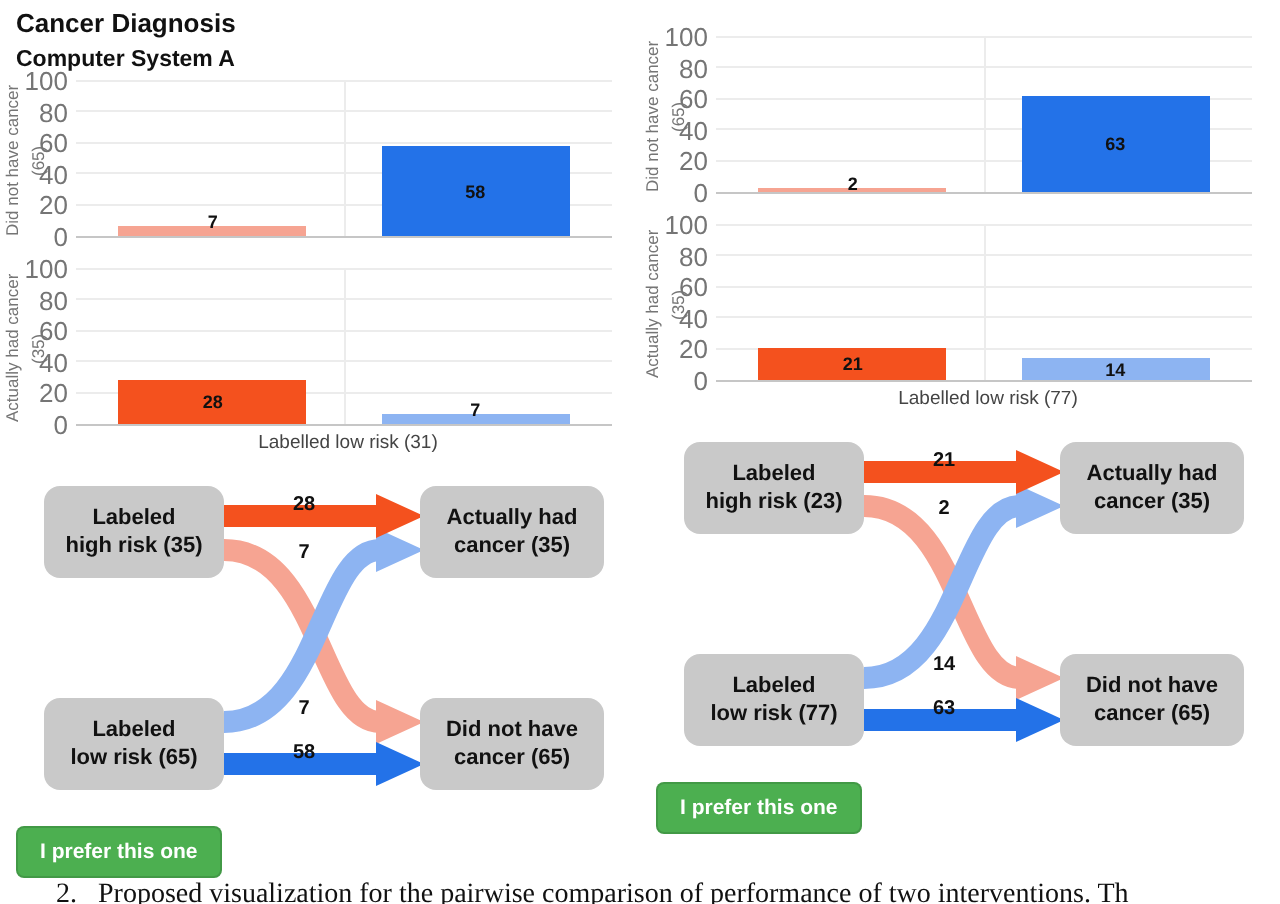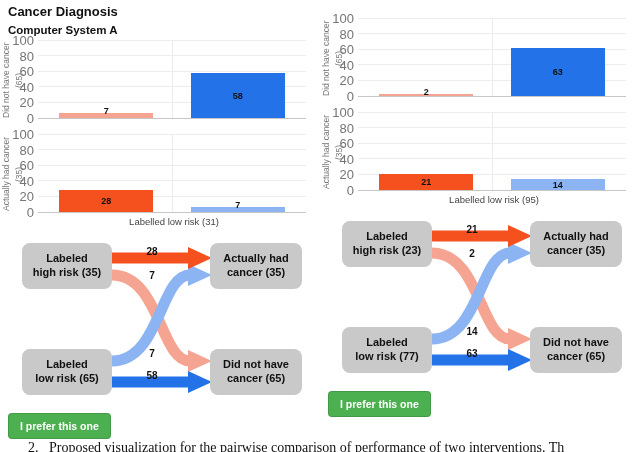--- a/index.html
+++ b/index.html
@@ -180,21 +180,21 @@
           <div class="gridline" style="bottom: 20%;"></div>
         <div class="bar b0" style="height: 21%; background: rgb(244, 81, 30);">
             <span class="bar-value">21</span>
           </div>
         <div class="bar b1" style="height: 14%; background: rgb(141, 180, 242);">
             <span class="bar-value">14</span>
           </div>
       </div>
     </div>
     <div class="xlabels">
-      <span>Labelled low risk (95)</span>
+      <span>Labelled low risk (77)</span>
     </div>
 
     <svg class="sankey" width="300" height="162" viewBox="0 0 300 162">
       <path d="M102,36 C150,36 150,122 180,122" fill="none" stroke-width="11" stroke="#f6a492"></path>
       <polygon points="178,111 202,122 178,133" fill="#f6a492"></polygon>
       <path d="M102,122 C150,122 150,36 180,36" fill="none" stroke-width="11" stroke="#8db4f2"></path>
       <polygon points="178,25 202,36 178,47" fill="#8db4f2"></polygon>
       <line x1="102" y1="19" x2="180" y2="19" stroke-width="11" stroke="#f4511e"></line>
       <polygon points="178,8 202,19 178,30" fill="#f4511e"></polygon>
       <line x1="102" y1="143" x2="180" y2="143" stroke-width="11" stroke="#2372e8"></line>

